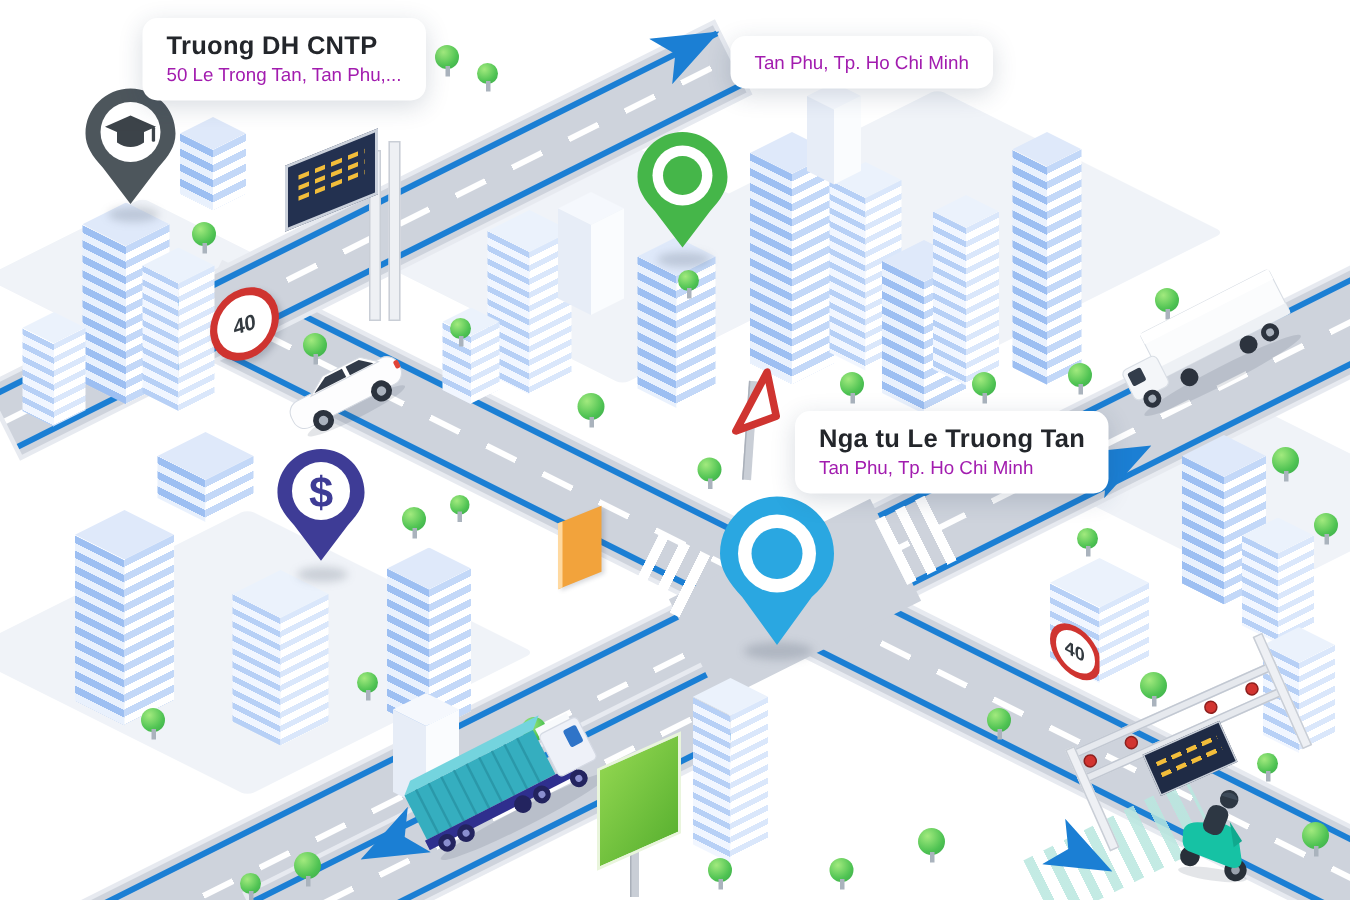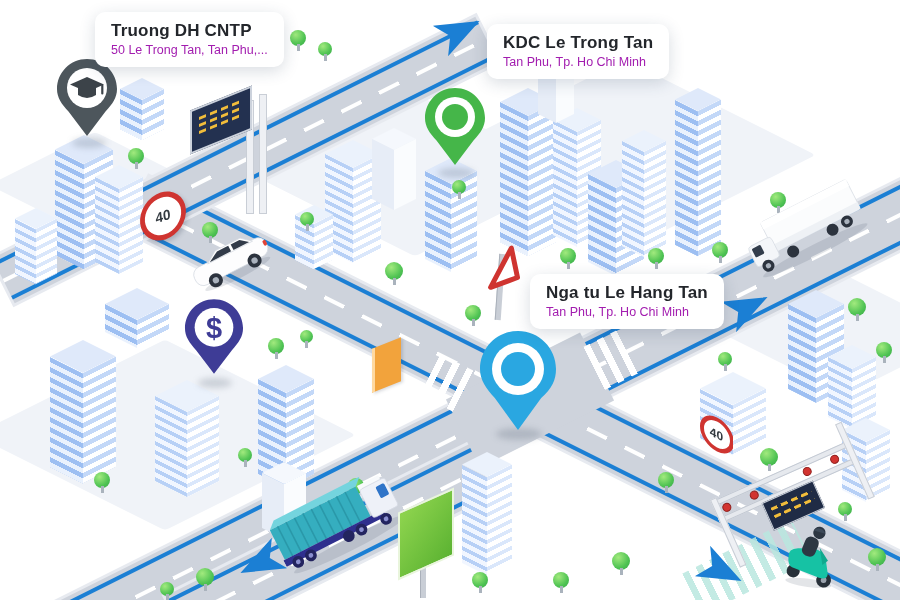--- a/index.html
+++ b/index.html
@@ -519,21 +519,20 @@
     <path d="M40 1 C19 1 2 18 2 39 c0 11 6 19.5 14.8 29 L40 100 L63.2 68 C74 58.5 78 50 78 39 78 18 61 1 40 1 Z" fill="#2aa7e1"></path>
     <circle cx="40" cy="39" r="26" fill="#ffffff"></circle>
     <circle cx="40" cy="39" r="17" fill="#2aa7e1"></circle>
   </svg>
 
   <div class="card" style="left:95px;top:12px;">
     <div class="t">Truong DH CNTP</div>
     <div class="s">50 Le Trong Tan, Tan Phu,...</div>
   </div>
   <div class="card" style="left:487px;top:24px;">
-    <div class="t">KDC Le Trong Tan</div>
     <div class="s">Tan Phu, Tp. Ho Chi Minh</div>
   </div>
   <div class="card" style="left:530px;top:274px;">
-    <div class="t">Nga tu Le Hang Tan</div>
+    <div class="t">Nga tu Le Truong Tan</div>
     <div class="s">Tan Phu, Tp. Ho Chi Minh</div>
   </div>
 
 </div>
 
 </body></html>

